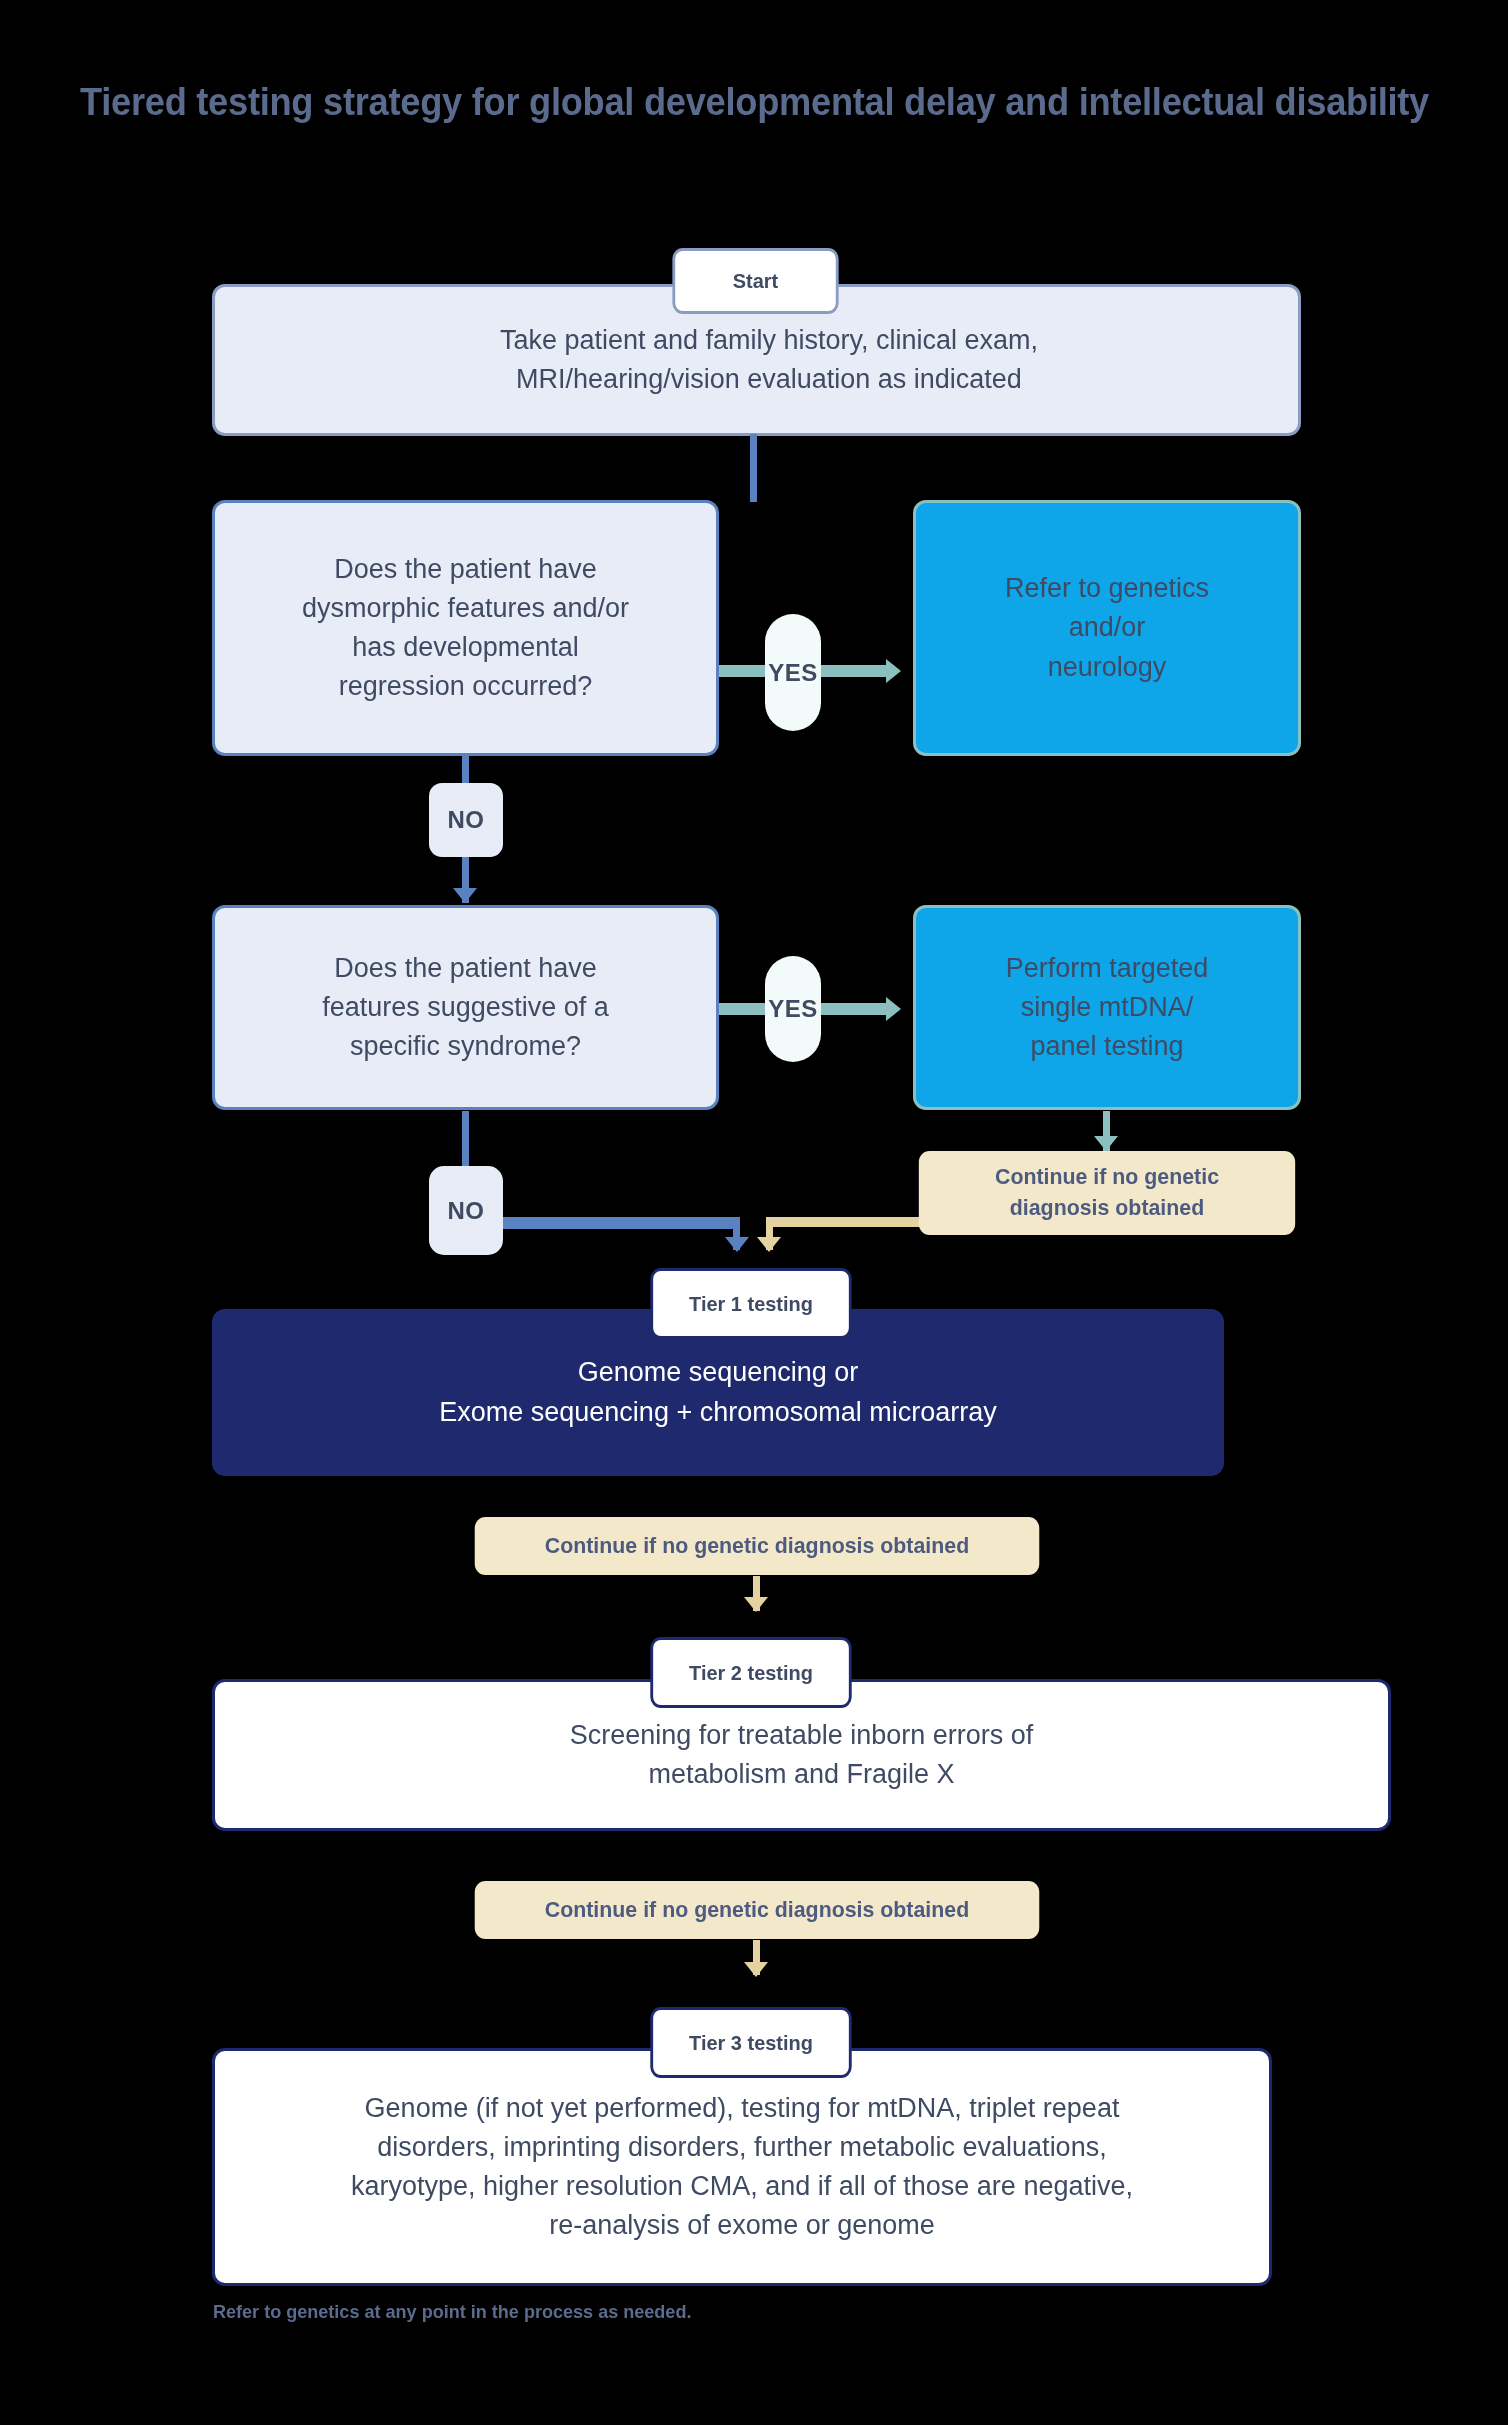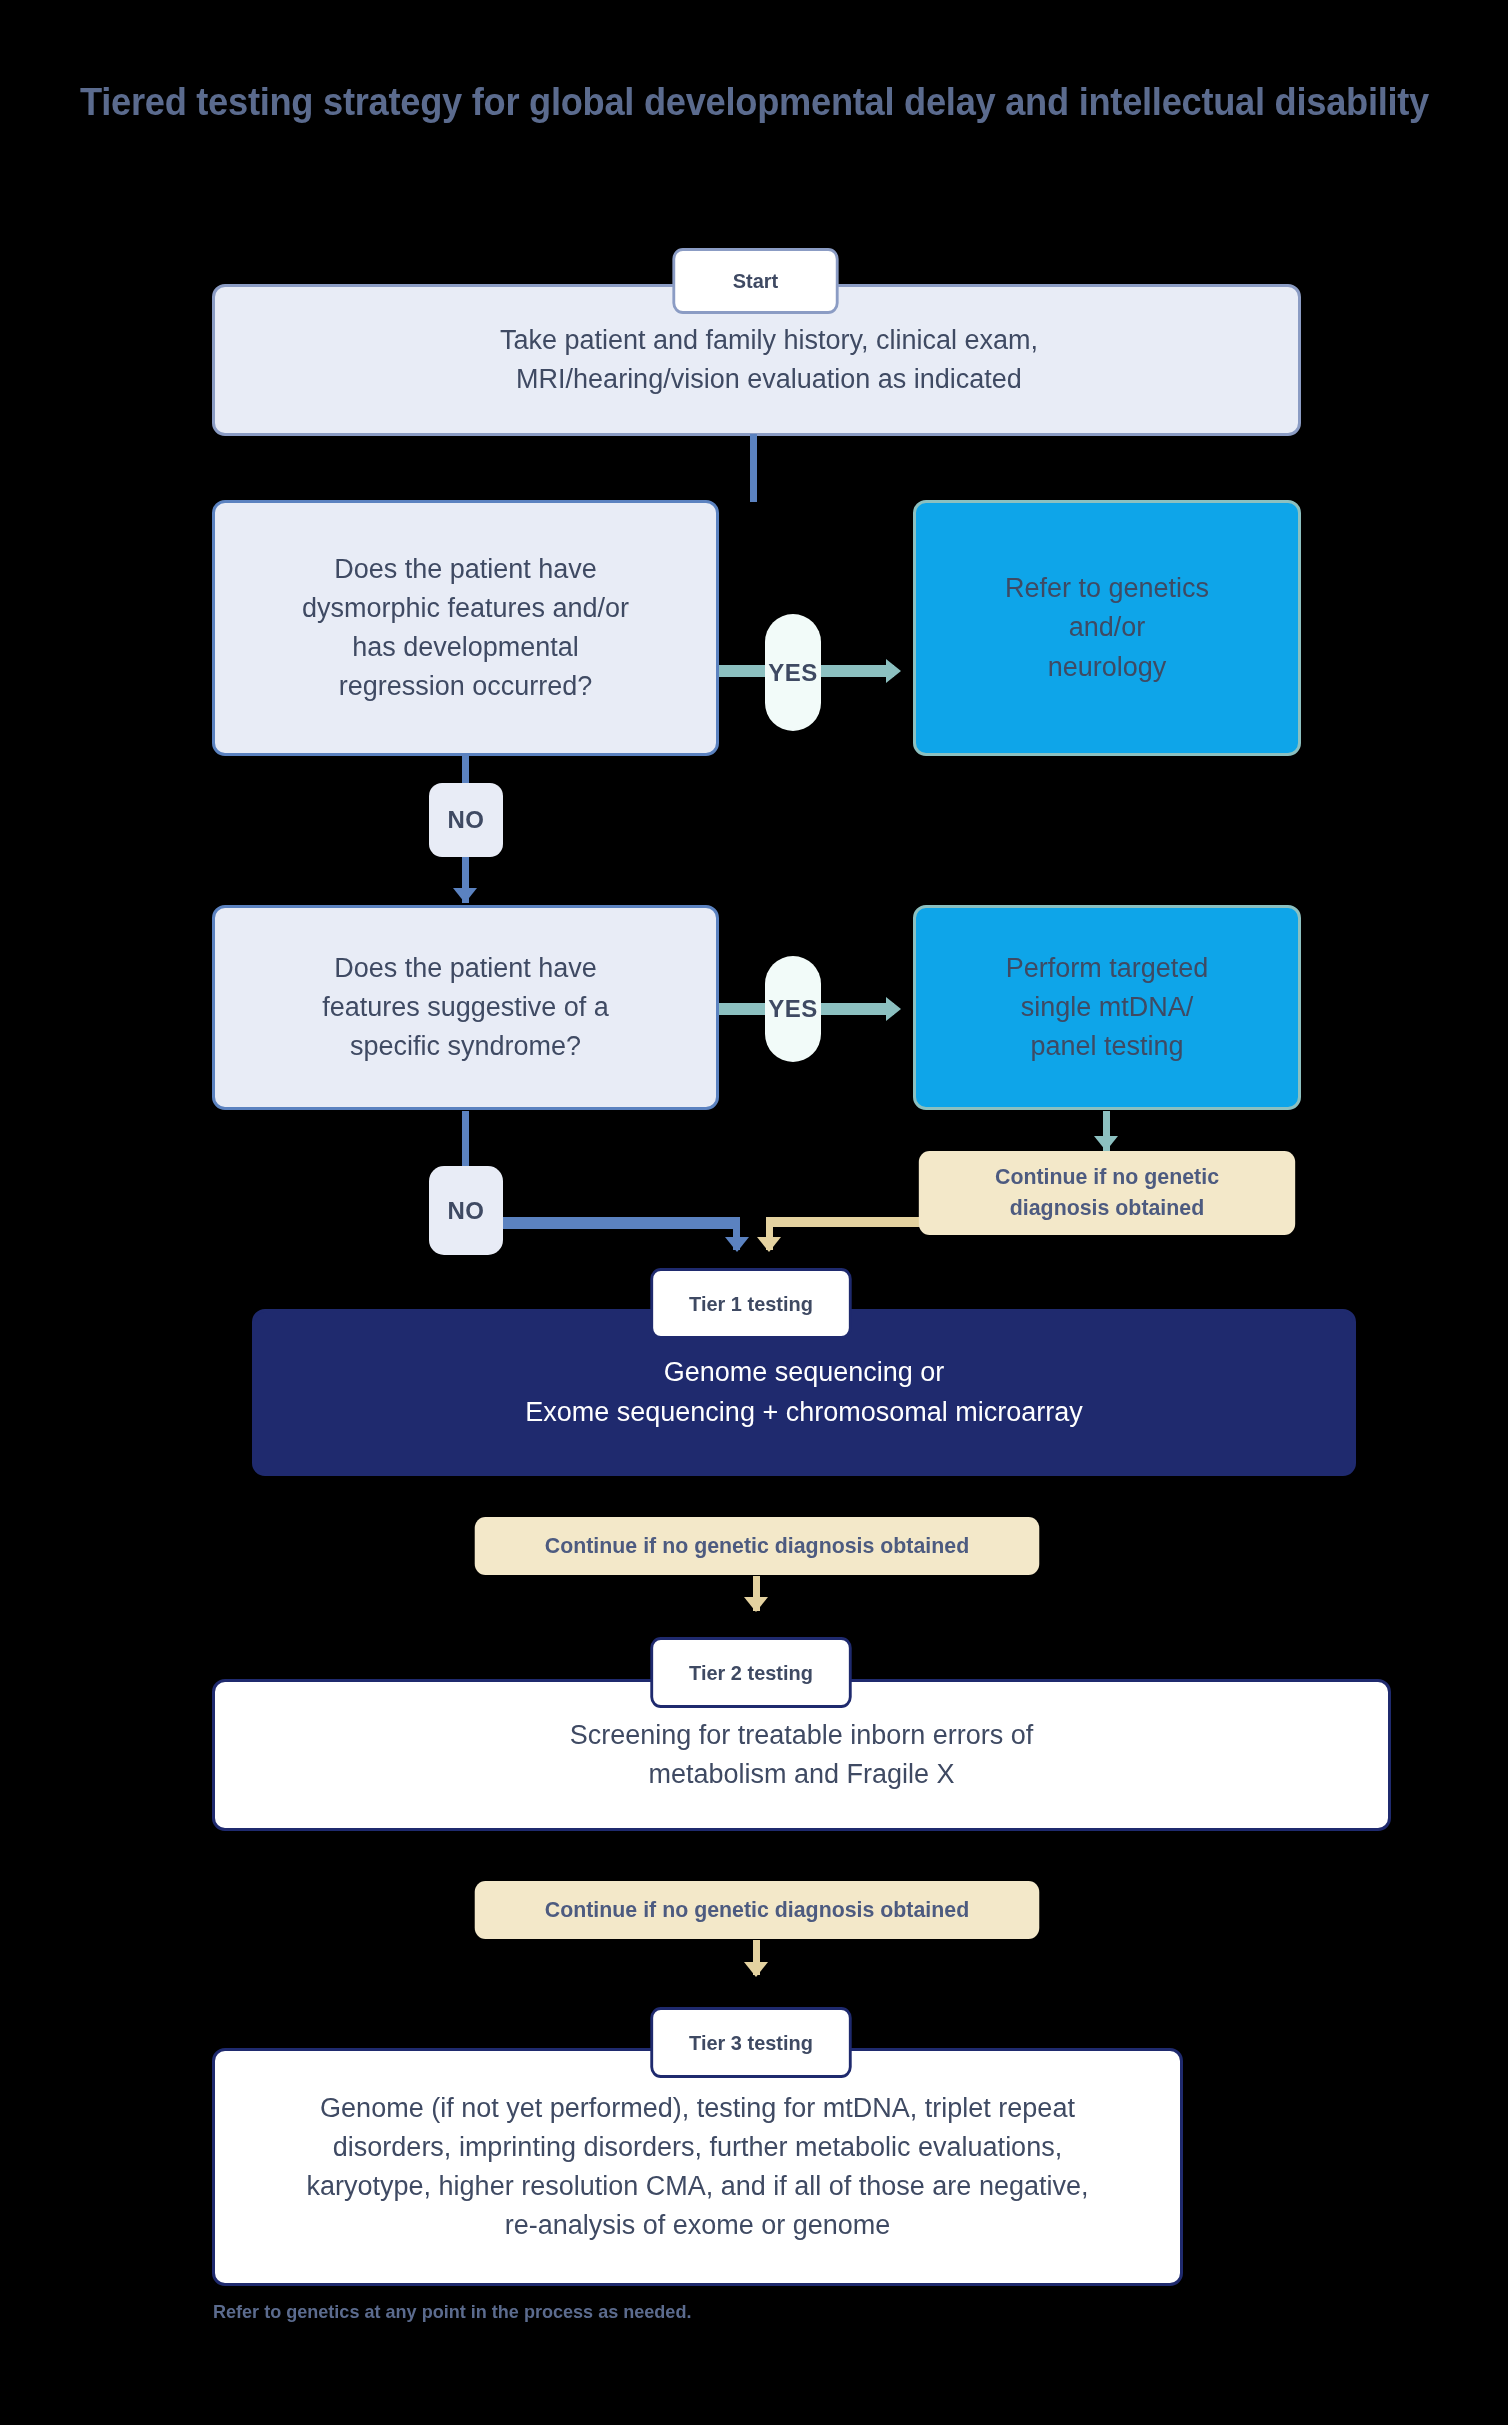--- a/index.html
+++ b/index.html
@@ -261,21 +261,21 @@
   <span>NO</span>
 </div>
 <div class="conn c-blue" style="left:502px; top:1217px; width:238px; height:12px;"></div>
 <div class="conn c-blue" style="left:733px; top:1217px; width:7px; height:33px;"></div>
 <div class="arrow-down ad-blue" style="left:725px; top:1237px;"></div>
 
 <div class="conn c-tan" style="left:766px; top:1217px; width:345px; height:10px;"></div>
 <div class="conn c-tan" style="left:766px; top:1217px; width:7px; height:33px;"></div>
 <div class="arrow-down ad-tan" style="left:757px; top:1237px;"></div>
 
-<div class="node box-navy-fill" style="left:212px; top:1309px; width:1104px; height:167px;margin-left:40px;">
+<div class="node box-navy-fill" style="left:212px; top:1309px; width:1012px; height:167px;">
   <span class="txt">Genome sequencing or
 Exome sequencing + chromosomal microarray</span>
 </div>
 <div class="badge-top badge-navy" style="left:645px; top:1268px; width:212px; height:71px;">
   <span>Tier 1 testing</span>
 </div>
 
 <div class="banner-tan" style="left:466px; top:1517px; width:582px; height:58px;">
   <span>Continue if no genetic diagnosis obtained</span>
 </div>
@@ -289,21 +289,21 @@
 <div class="badge-top badge-navy" style="left:645px; top:1637px; width:212px; height:71px;">
   <span>Tier 2 testing</span>
 </div>
 
 <div class="banner-tan" style="left:466px; top:1881px; width:582px; height:58px;">
   <span>Continue if no genetic diagnosis obtained</span>
 </div>
 <div class="conn c-tan" style="left:753px; top:1940px; width:7px; height:35px;"></div>
 <div class="arrow-down ad-tan" style="left:744px; top:1962px;"></div>
 
-<div class="node box-white-navy" style="left:212px; top:2048px; width:971px; height:238px;">
+<div class="node box-white-navy" style="left:212px; top:2048px; width:1060px; height:238px;">
   <span class="txt">Genome (if not yet performed), testing for mtDNA, triplet repeat
 disorders, imprinting disorders, further metabolic evaluations,
 karyotype, higher resolution CMA, and if all of those are negative,
 re-analysis of exome or genome</span>
 </div>
 <div class="badge-top badge-navy" style="left:645px; top:2007px; width:212px; height:71px;">
   <span>Tier 3 testing</span>
 </div>
 
 <div id="footnote">Refer to genetics at any point in the process as needed.</div>

